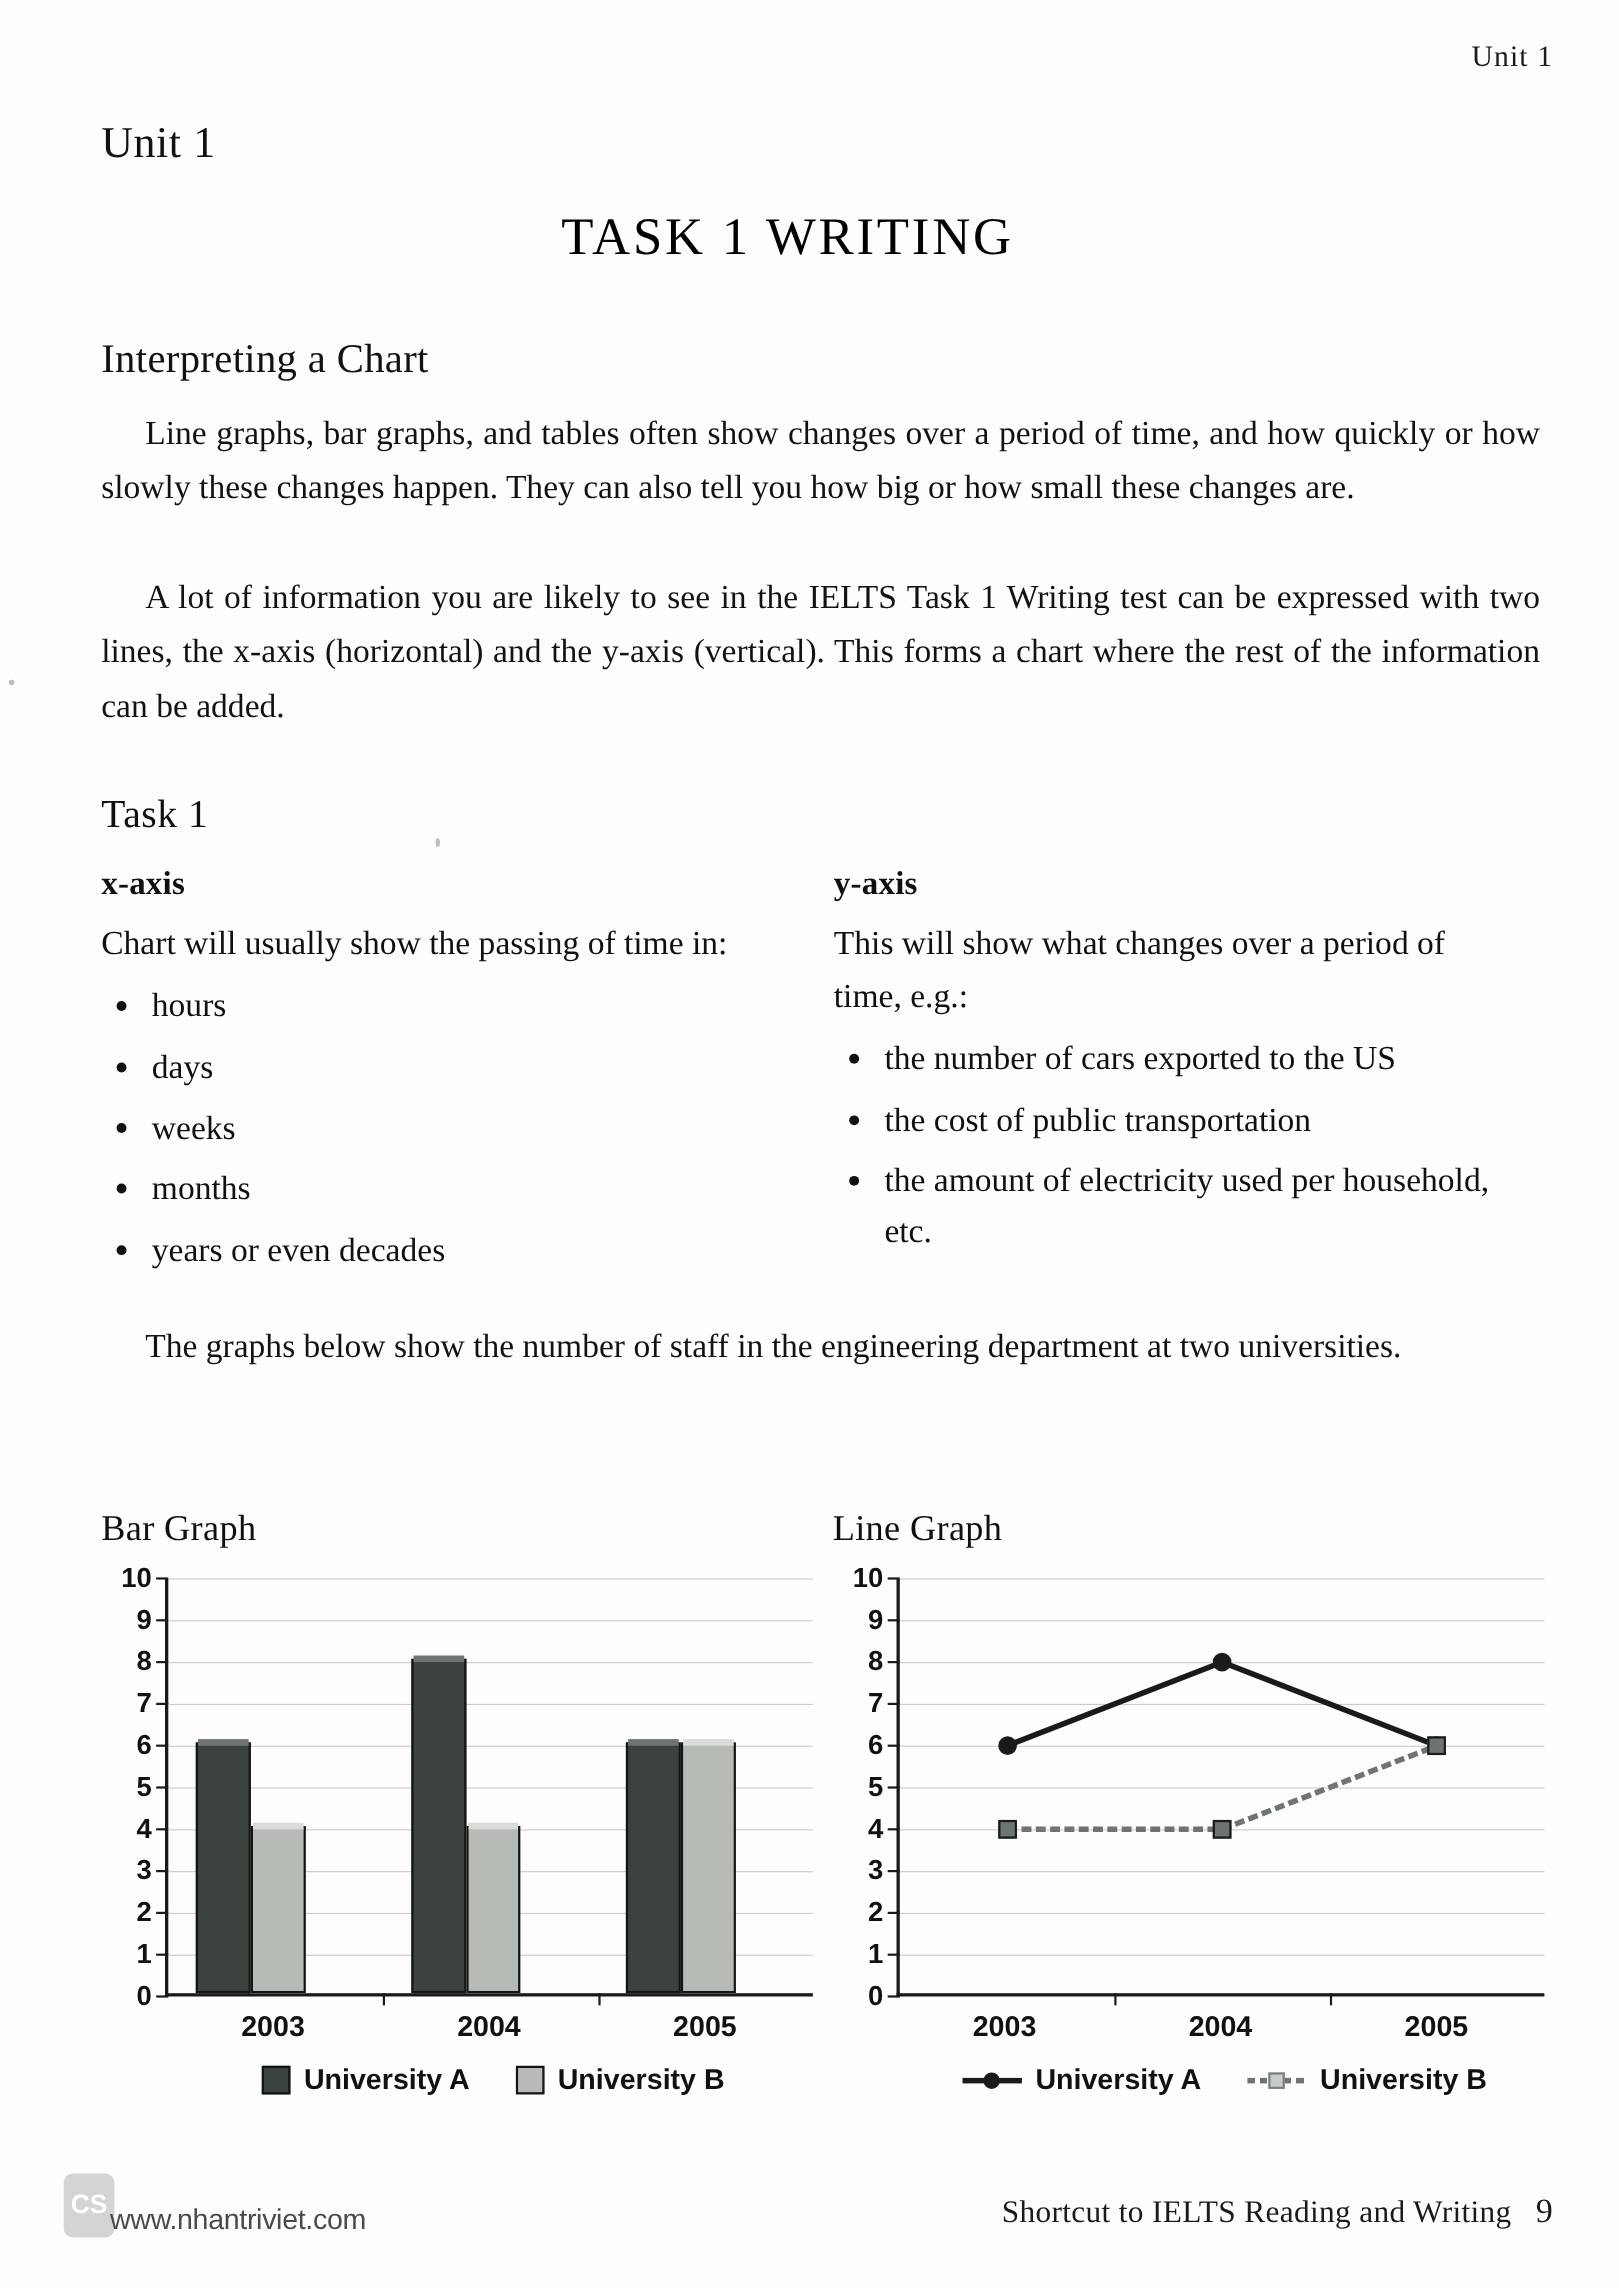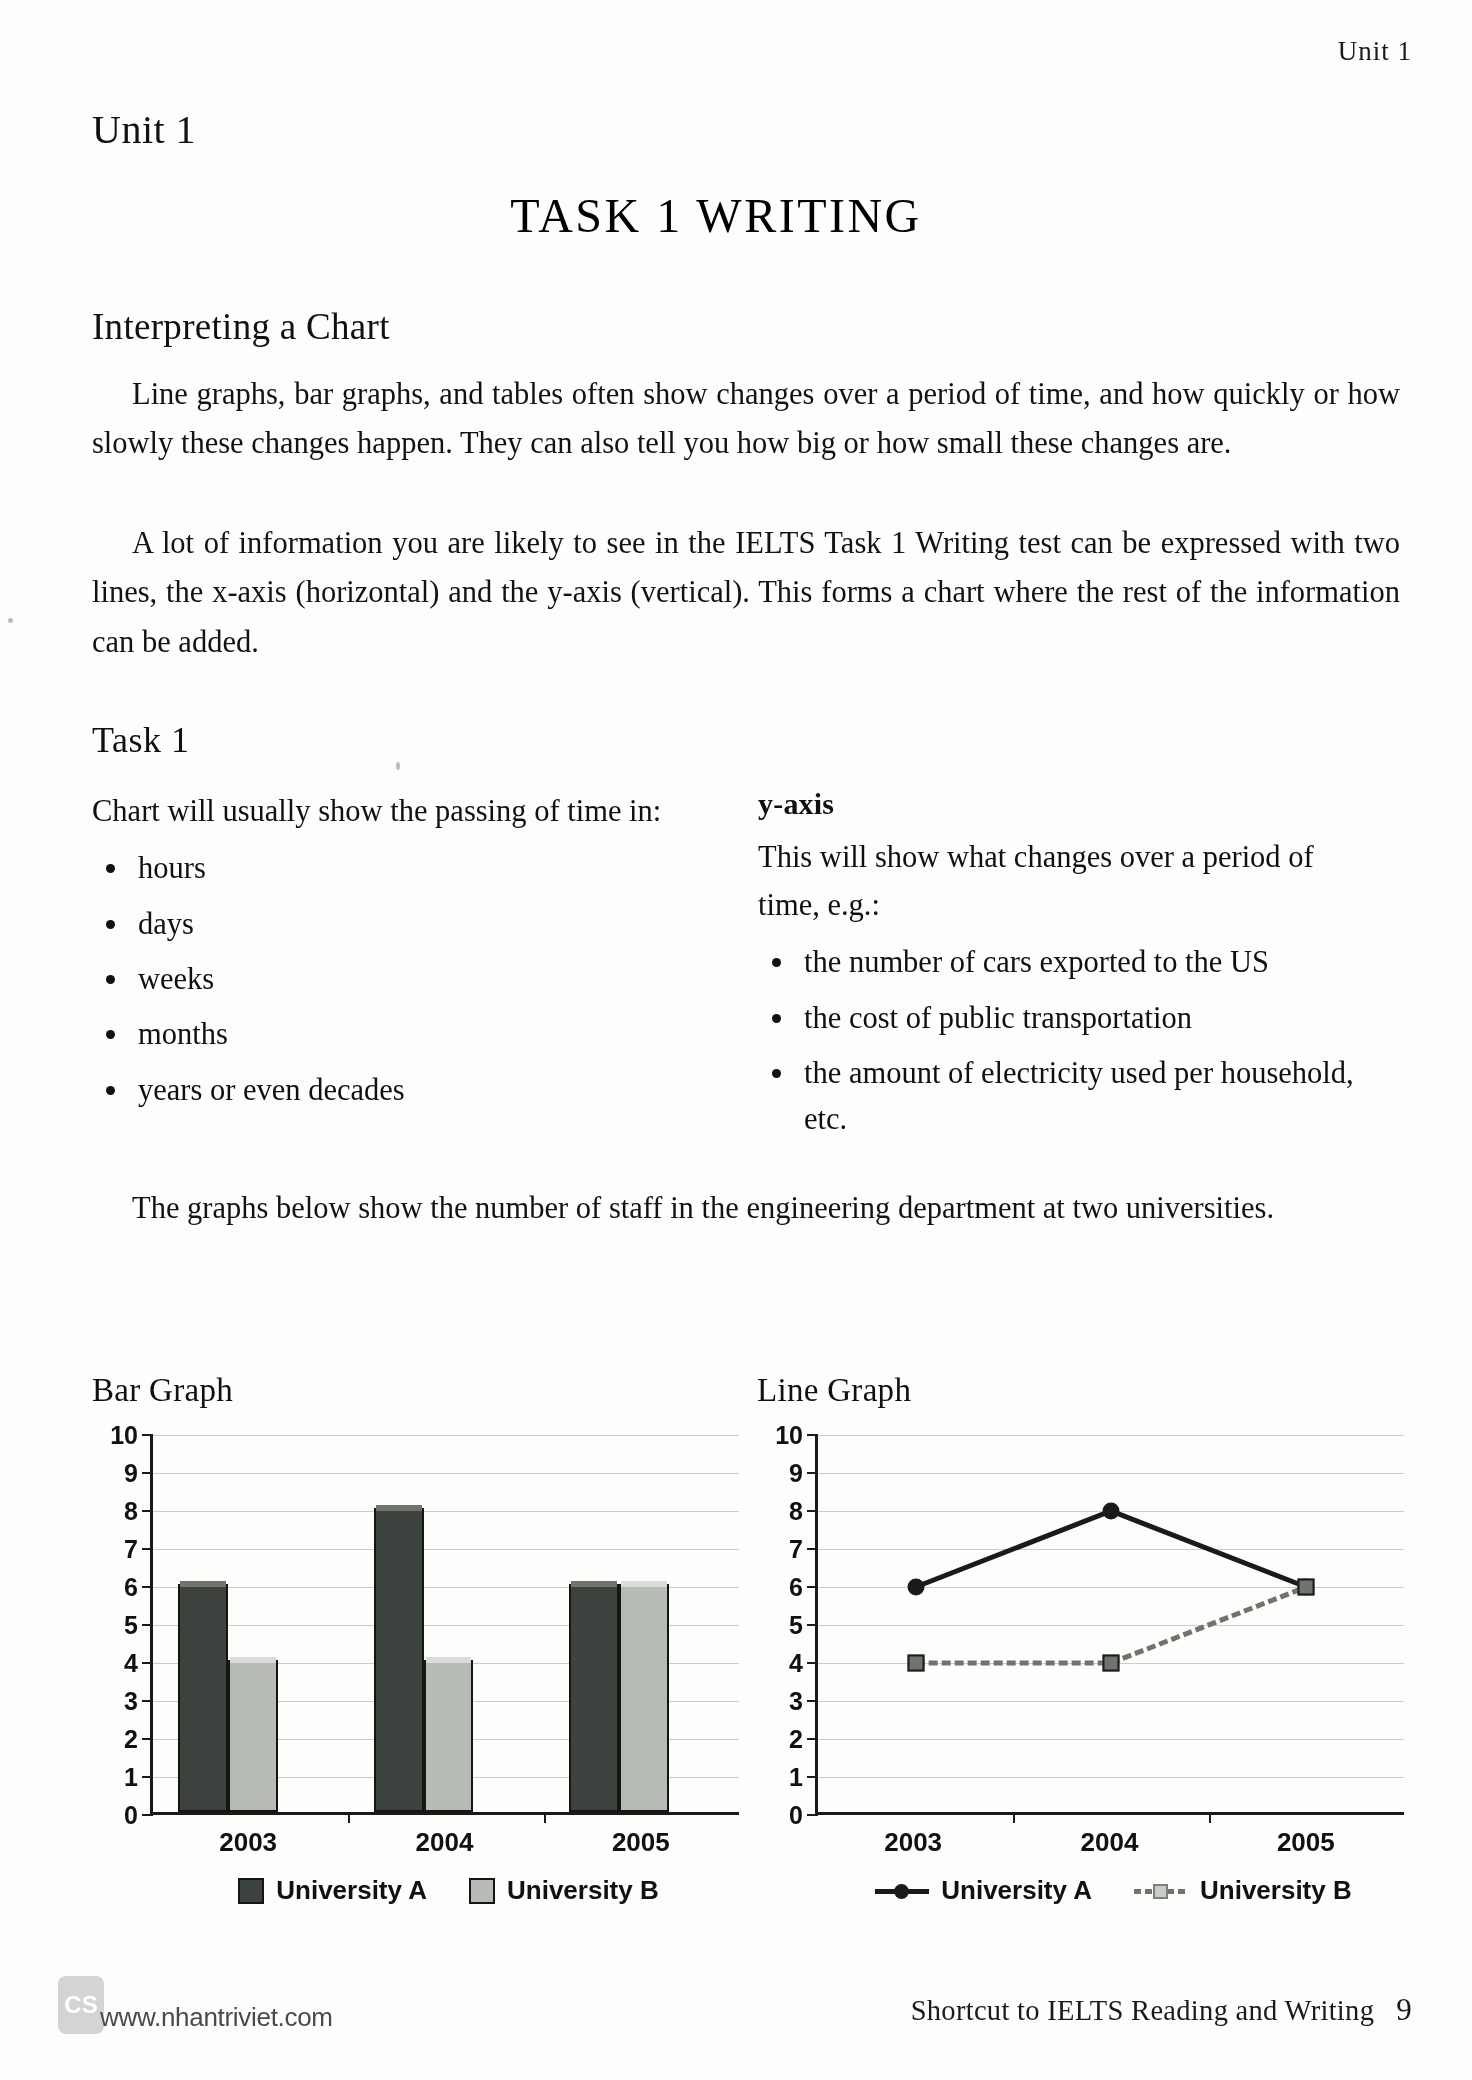--- a/index.html
+++ b/index.html
@@ -322,20 +322,21 @@
     <div class="doc-title">TASK 1  WRITING</div>
 
     <h2 class="section">Interpreting a Chart</h2>
     <p class="body">Line graphs, bar graphs, and tables often show changes over a period of time, and how quickly or how slowly these changes happen. They can also tell you how big or how small these changes are.</p>
     <p class="body tight">A lot of information you are likely to see in the IELTS Task 1 Writing test can be expressed with two lines, the x-axis (horizontal) and the y-axis (vertical). This forms a chart where the rest of the information can be added.</p>
 
     <h3 class="task">Task 1</h3>
 
     <div class="axes-grid">
       <div class="axes-col left">
+        <div class="axes-head">x-axis</div>
         <p class="axes-desc">Chart will usually show the passing of time in:</p>
         <ul class="bullets">
           <li>hours</li>
           <li>days</li>
           <li>weeks</li>
           <li>months</li>
           <li>years or even decades</li>
         </ul>
       </div>
       <div class="axes-col right">

